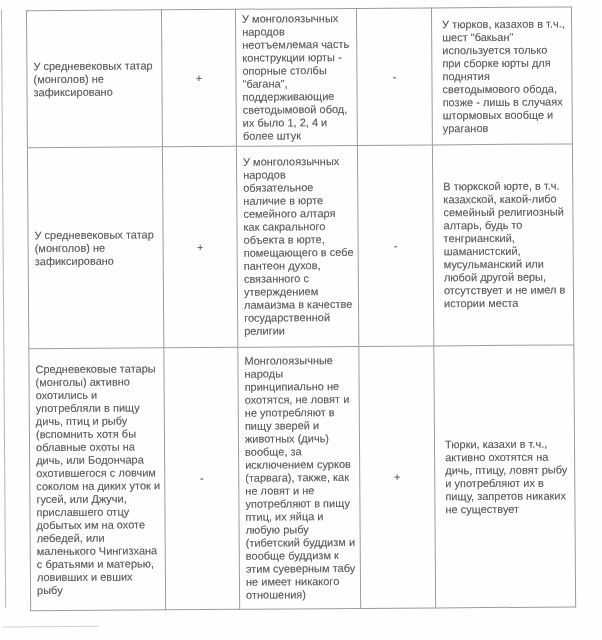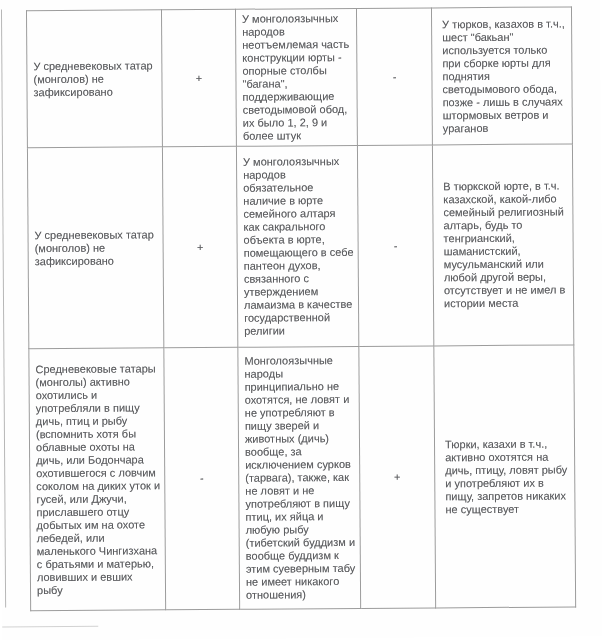--- a/index.html
+++ b/index.html
@@ -80,23 +80,23 @@
       <col style="width:135px">
       <col style="width:74px">
       <col style="width:121px">
       <col style="width:75px">
       <col style="width:140px">
     </colgroup>
     <tbody>
       <tr class="r1">
         <td class="txt">У средневековых татар (монголов) не зафиксировано</td>
         <td class="mark">+</td>
-        <td class="txt">У монголоязычных народов неотъемлемая часть конструкции юрты - опорные столбы "багана", поддерживающие светодымовой обод, их было 1, 2, 9 и более штук</td>
+        <td class="txt">У монголоязычных народов неотъемлемая часть конструкции юрты - опорные столбы "багана", поддерживающие светодымовой обод, их было 1, 2, 4 и более штук</td>
         <td class="mark">-</td>
-        <td class="txt turk">У тюрков, казахов в т.ч., шест "бакьан" используется только при сборке юрты для поднятия светодымового обода, позже - лишь в случаях штормовых ветров и ураганов</td>
+        <td class="txt turk">У тюрков, казахов в т.ч., шест "бакьан" используется только при сборке юрты для поднятия светодымового обода, позже - лишь в случаях штормовых вообще и ураганов</td>
       </tr>
       <tr class="r2">
         <td class="txt">У средневековых татар (монголов) не зафиксировано</td>
         <td class="mark">+</td>
         <td class="txt">У монголоязычных народов обязательное наличие в юрте семейного алтаря как сакрального объекта в юрте, помещающего в себе пантеон духов, связанного с утверждением ламаизма в качестве государственной религии</td>
         <td class="mark">-</td>
         <td class="txt turk">В тюркской юрте, в т.ч. казахской, какой-либо семейный религиозный алтарь, будь то тенгрианский, шаманистский, мусульманский или любой другой веры, отсутствует и не имел в истории места</td>
       </tr>
       <tr class="r3">
         <td class="txt" style="vertical-align:middle">Средневековые татары (монголы) активно охотились и употребляли в пищу дичь, птиц и рыбу (вспомнить хотя бы облавные охоты на дичь, или Бодончара охотившегося с ловчим соколом на диких уток и гусей, или Джучи, приславшего отцу добытых им на охоте лебедей, или маленького Чингизхана с братьями и матерью, ловивших и евших рыбу</td>

